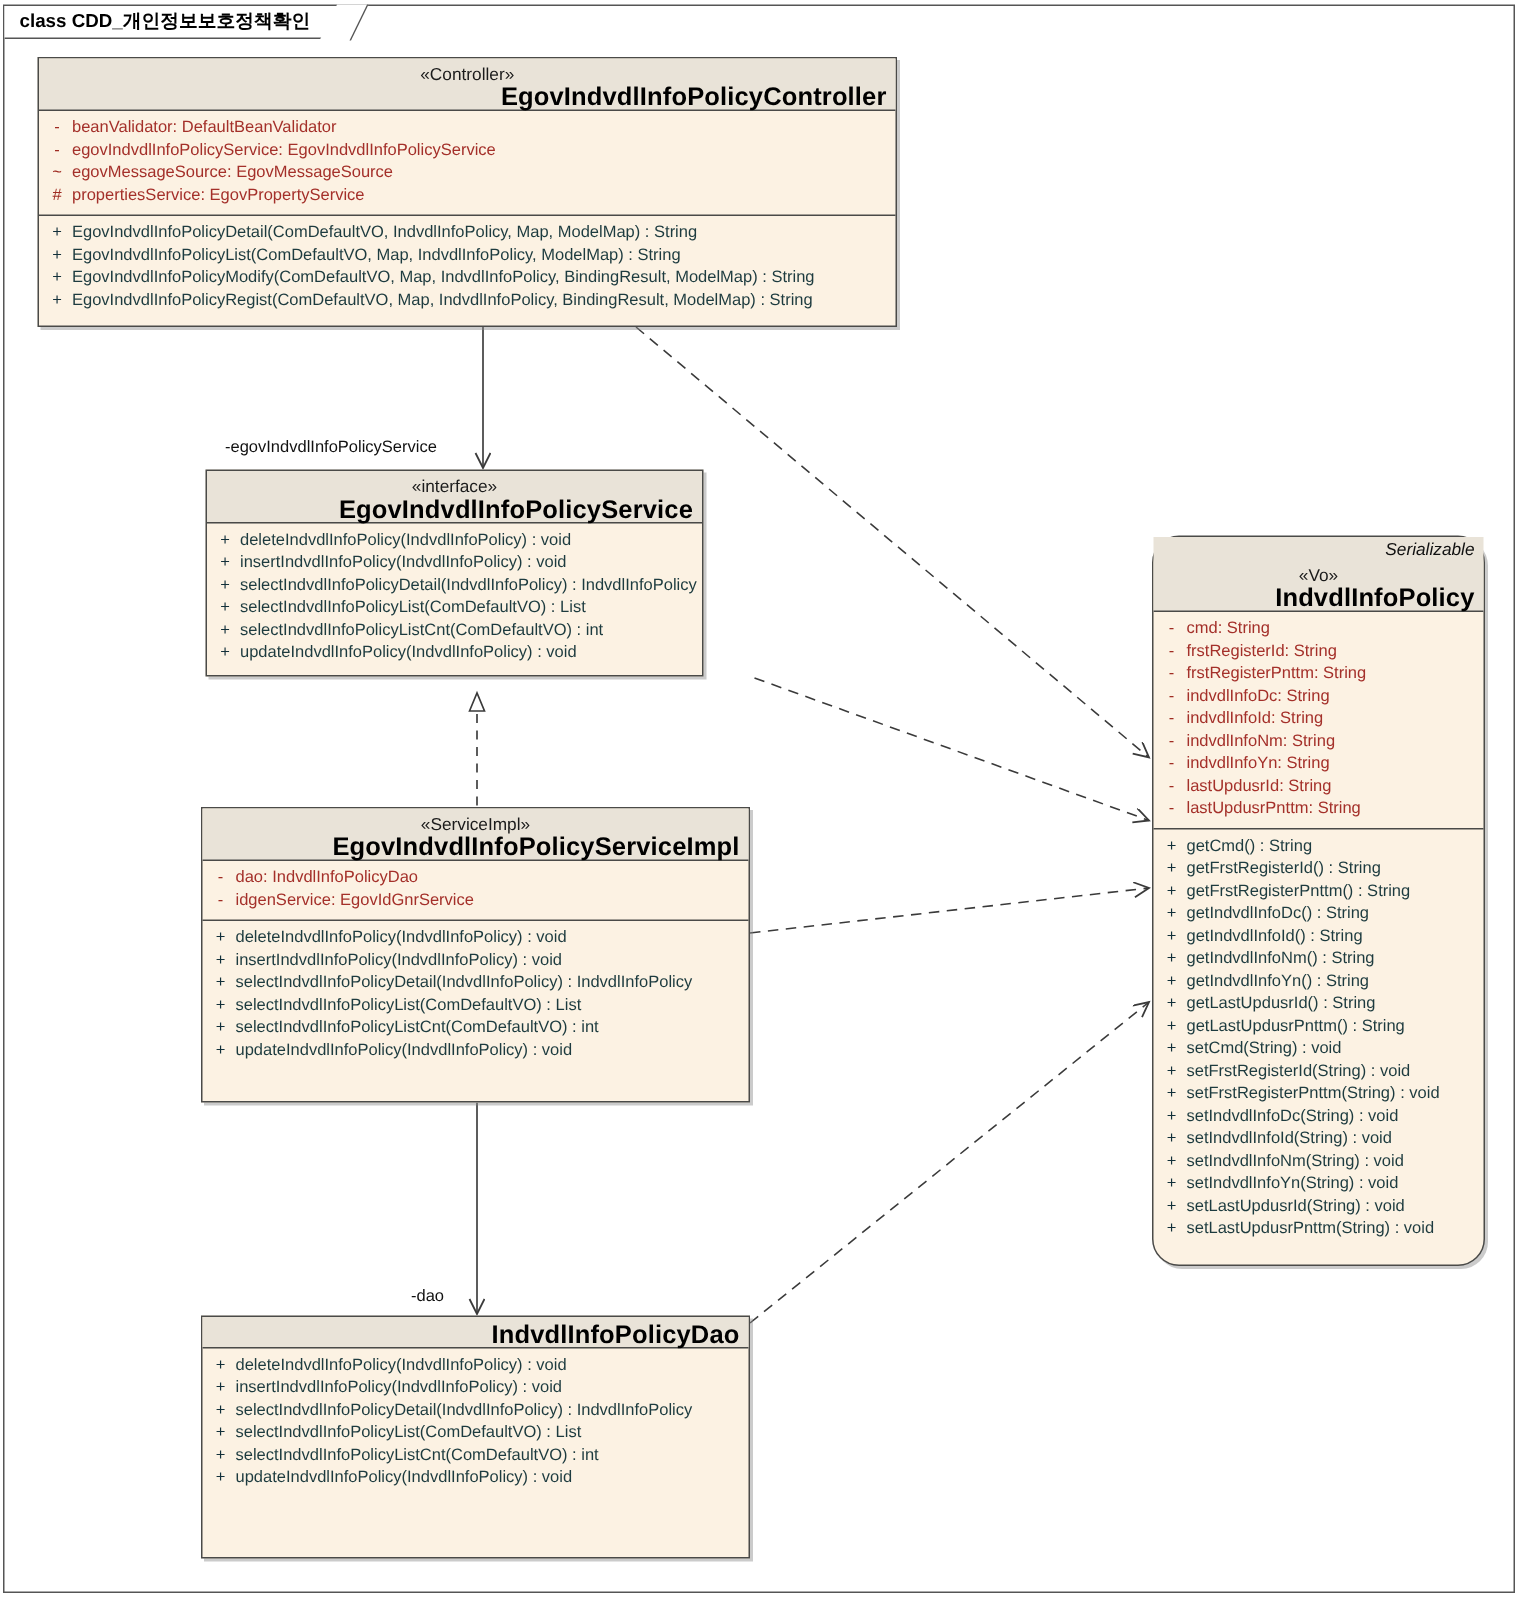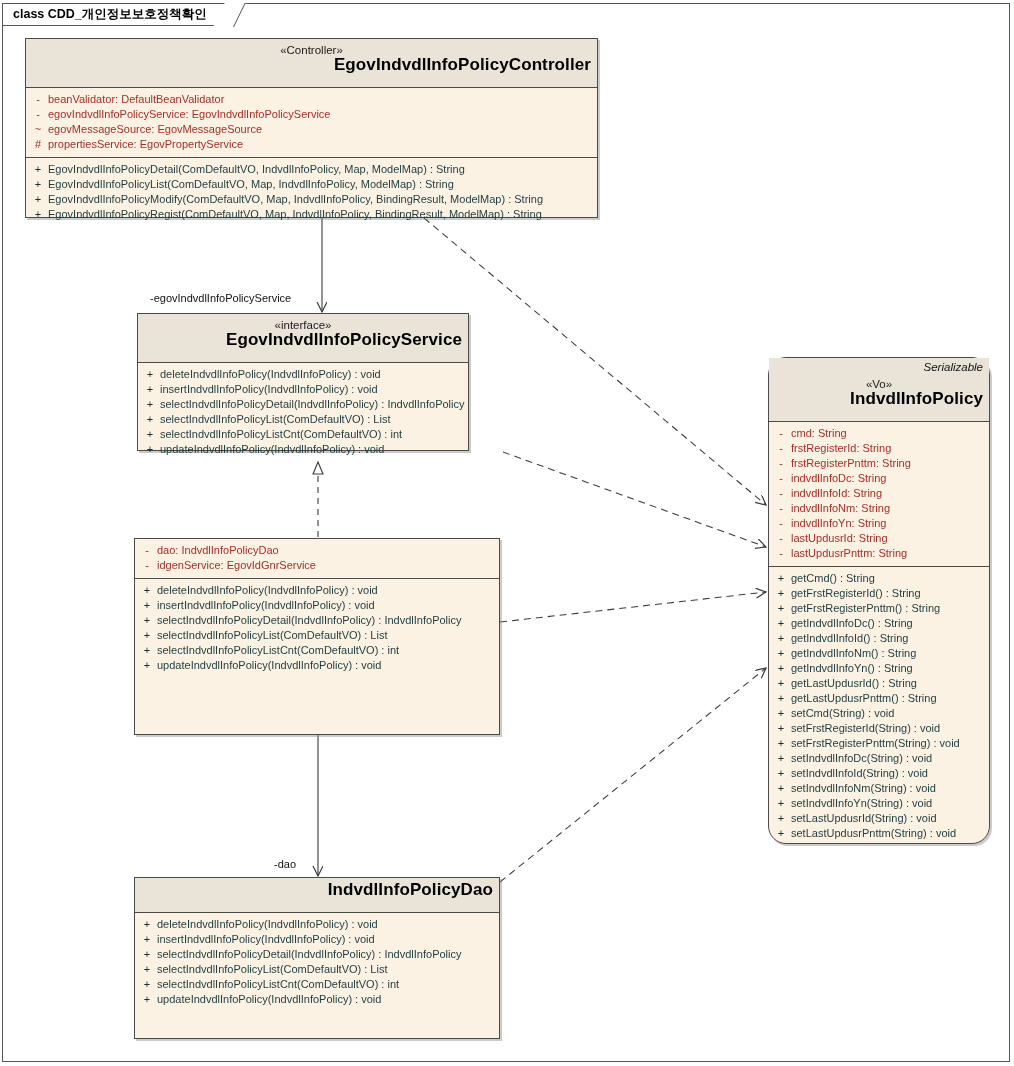--- a/index.html
+++ b/index.html
@@ -35,21 +35,21 @@
   
   .uml{
     position:absolute;box-sizing:border-box;
     border:1px solid #4a4a48;
     background:#fcf2e3;
     box-shadow:2px 2px 0 rgba(140,140,140,0.45);
   }
   .uml .hdr{
     background:#e9e3d8;
     border-bottom:1px solid #4a4a48;
-    padding:4px 6px 15px 6px;
+    padding:4px 6px 1px 6px;
     text-align:center;
     position:relative;
   }
   .uml .stereo{font-size:11.5px;color:#1b1b1b;line-height:14px;}
   .uml .cname{font-size:17px;font-weight:bold;color:#000000;line-height:15px;letter-spacing:.1px;text-align:right;}
   .uml .tagline{
     position:absolute;right:6px;top:3px;
     font-size:11.5px;font-style:italic;color:#111111;
   }
   .uml .hdr.with-tag{padding-top:19px;}
@@ -199,20 +199,24 @@
         <span class="txt">selectIndvdlInfoPolicyListCnt(ComDefaultVO) : int</span>
       </div>
       <div class="row meth">
         <span class="vis">+</span>
         <span class="txt">updateIndvdlInfoPolicy(IndvdlInfoPolicy) : void</span>
       </div>
     </div>
   </div>
 
   <div class="uml" id="box-serviceimpl" style="left:134px;top:538px;width:366px;height:197px;">
+    <div class="hdr">
+      <div class="stereo">«ServiceImpl»</div>
+      <div class="cname">EgovIndvdlInfoPolicyServiceImpl</div>
+    </div>
     <div class="compart">
       <div class="row attr">
         <span class="vis">-</span>
         <span class="txt">dao:  IndvdlInfoPolicyDao</span>
       </div>
       <div class="row attr">
         <span class="vis">-</span>
         <span class="txt">idgenService:  EgovIdGnrService</span>
       </div>
     </div>

